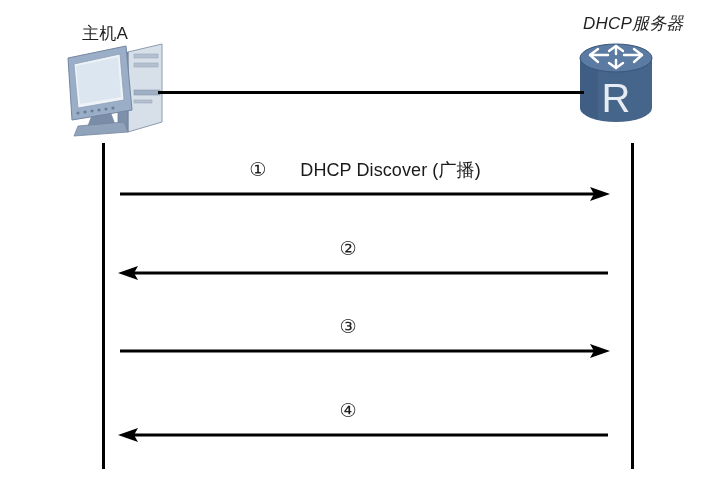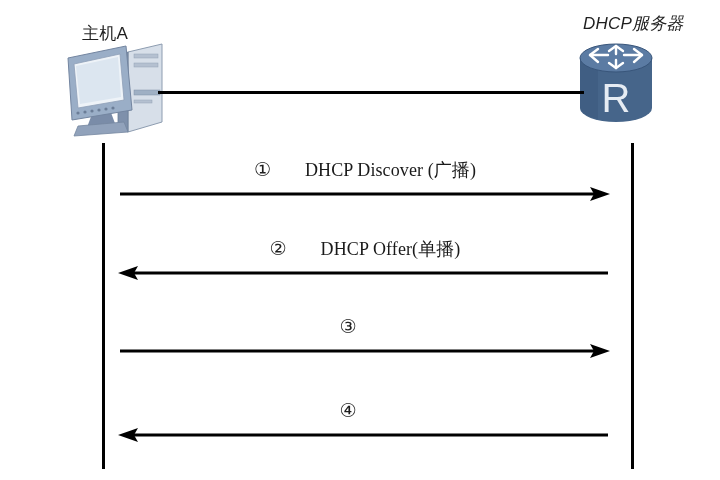--- a/index.html
+++ b/index.html
@@ -73,21 +73,20 @@
     line-height: 22px;
     margin-right: 34px;
     color: #1f1f1f;
   }
   .msg-label {
     font-size: 18px;
     line-height: 22px;
     color: #1a1a1a;
     white-space: nowrap;
     letter-spacing: 0.1px;
-    font-family: Liberation Serif, serif;
   }
   .msg-arrow {
     position: absolute;
     left: 118px;
     top: 30px;
     width: 492px;
     height: 14px;
   }
   
   #message-1 { top: 157px; }
@@ -166,21 +165,20 @@
       <svg width="492" height="14" viewBox="0 0 492 14" xmlns="http://www.w3.org/2000/svg">
         <line x1="2" y1="7" x2="478" y2="7" stroke="#000000" stroke-width="3.2"></line>
         <polygon points="492,7 472,0 476,7 472,14" fill="#000000"></polygon>
       </svg>
     </div>
   </div>
 
   <div class="abs message" id="message-2">
     <div class="msg-text-row">
       <span class="msg-num">②</span>
-      <span class="msg-label">DHCP Offer(单播)</span>
     </div>
     <div class="msg-arrow">
       <svg width="492" height="14" viewBox="0 0 492 14" xmlns="http://www.w3.org/2000/svg">
         <line x1="14" y1="7" x2="490" y2="7" stroke="#000000" stroke-width="3.2"></line>
         <polygon points="0,7 20,0 16,7 20,14" fill="#000000"></polygon>
       </svg>
     </div>
   </div>
 
   <div class="abs message" id="message-3">

